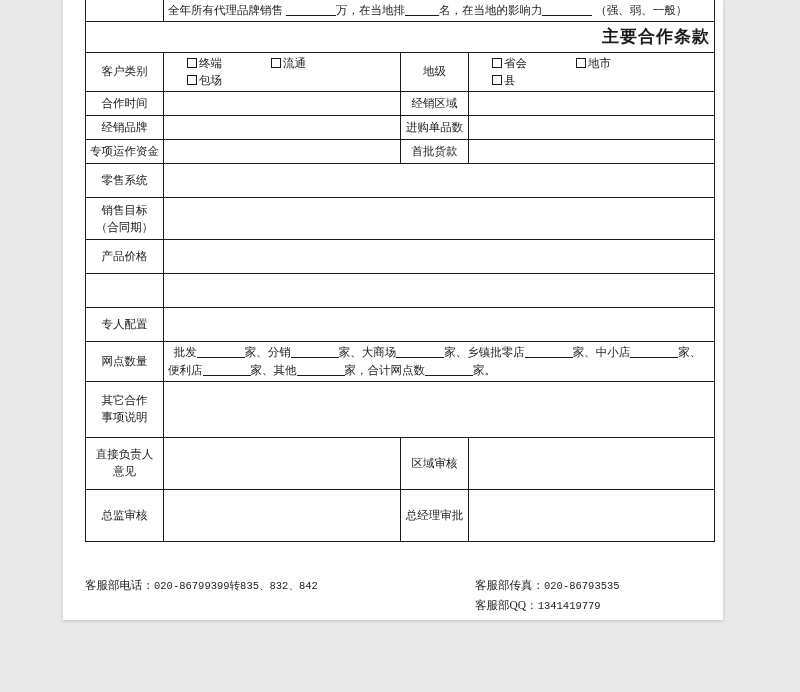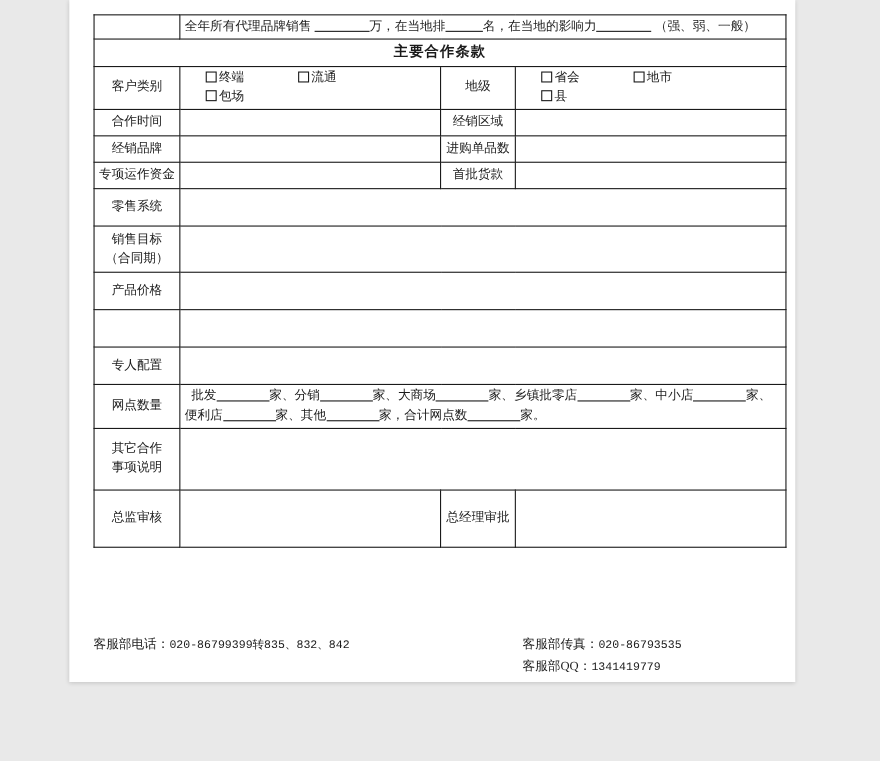--- a/index.html
+++ b/index.html
@@ -21,21 +21,20 @@
     height: 620px;
     background: #ffffff;
     box-shadow: 0 1px 4px rgba(0,0,0,0.16);
     box-sizing: border-box;
   }
   .sheet {
     position: absolute;
     left: 22px;
     top: -1px;
     width: 629px;
-    margin-top: 14px;
   }
   table.form {
     border-collapse: collapse;
     width: 629px;
     table-layout: fixed;
     font-size: 11.5px;
     color: #1b1b1b;
   }
   table.form td {
     border: 1px solid #1a1a1a;
@@ -47,26 +46,25 @@
     text-align: center;
     width: 78px;
     white-space: nowrap;
   }
   .lbl2 {
     text-align: center;
     width: 66px;
     white-space: nowrap;
   }
   .title-row td {
-    text-align: center;
+    text-align: right;
     font-weight: bold;
-    font-size: 13px;
+    font-size: 17px;
     letter-spacing: 1px;
     padding: 2px 0;
-    font-family: Liberation Mono, monospace;
   }
   .first-row td {
     font-size: 11.5px;
     padding: 2px 6px;
   }
   .cb {
     display: inline-block;
     width: 8px;
     height: 8px;
     border: 1px solid #1a1a1a;
@@ -205,20 +203,29 @@
         </tr>
 
         <tr class="h56">
           <td class="lbl">
             <div>其它合作</div>
             <div>事项说明</div>
           </td>
           <td colspan="3"></td>
         </tr>
 
+        <tr class="h52">
+          <td class="lbl">
+            <div>直接负责人</div>
+            <div>意见</div>
+          </td>
+          <td></td>
+          <td class="lbl2">区域审核</td>
+          <td></td>
+        </tr>
 
         <tr class="h52">
           <td class="lbl">总监审核</td>
           <td></td>
           <td class="lbl2">总经理审批</td>
           <td></td>
         </tr>
       </tbody>
     </table>
   </div>

